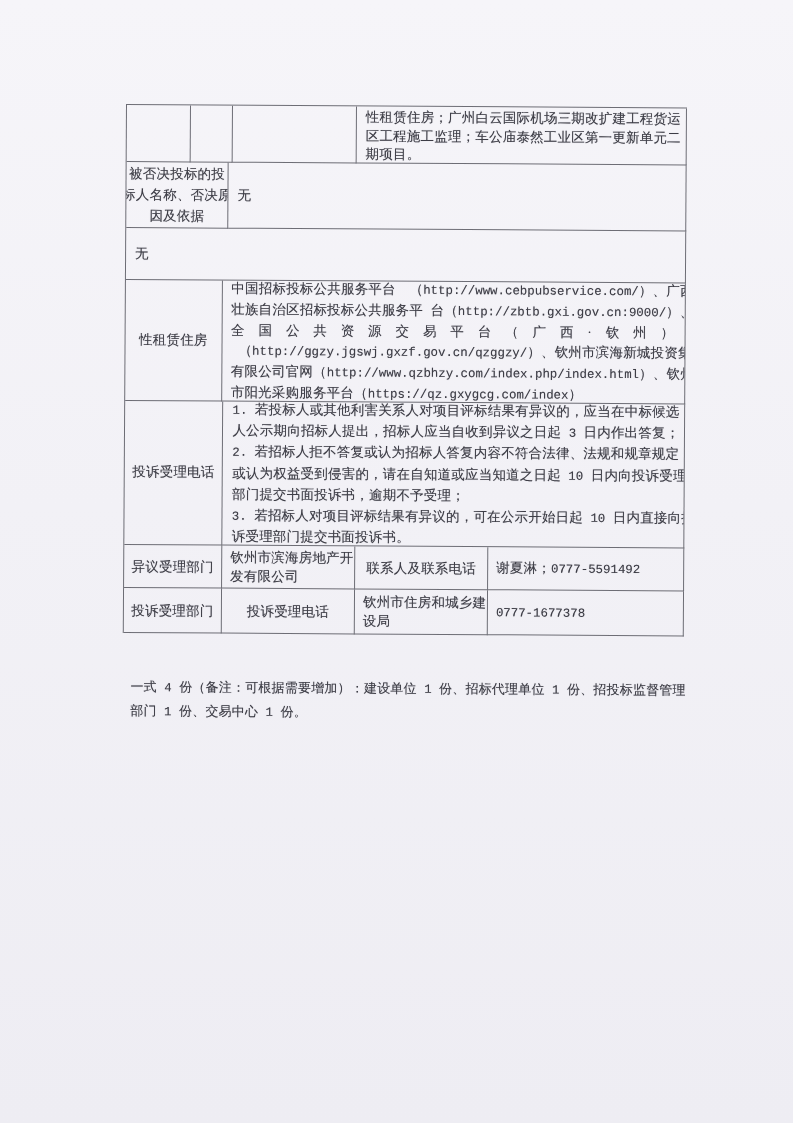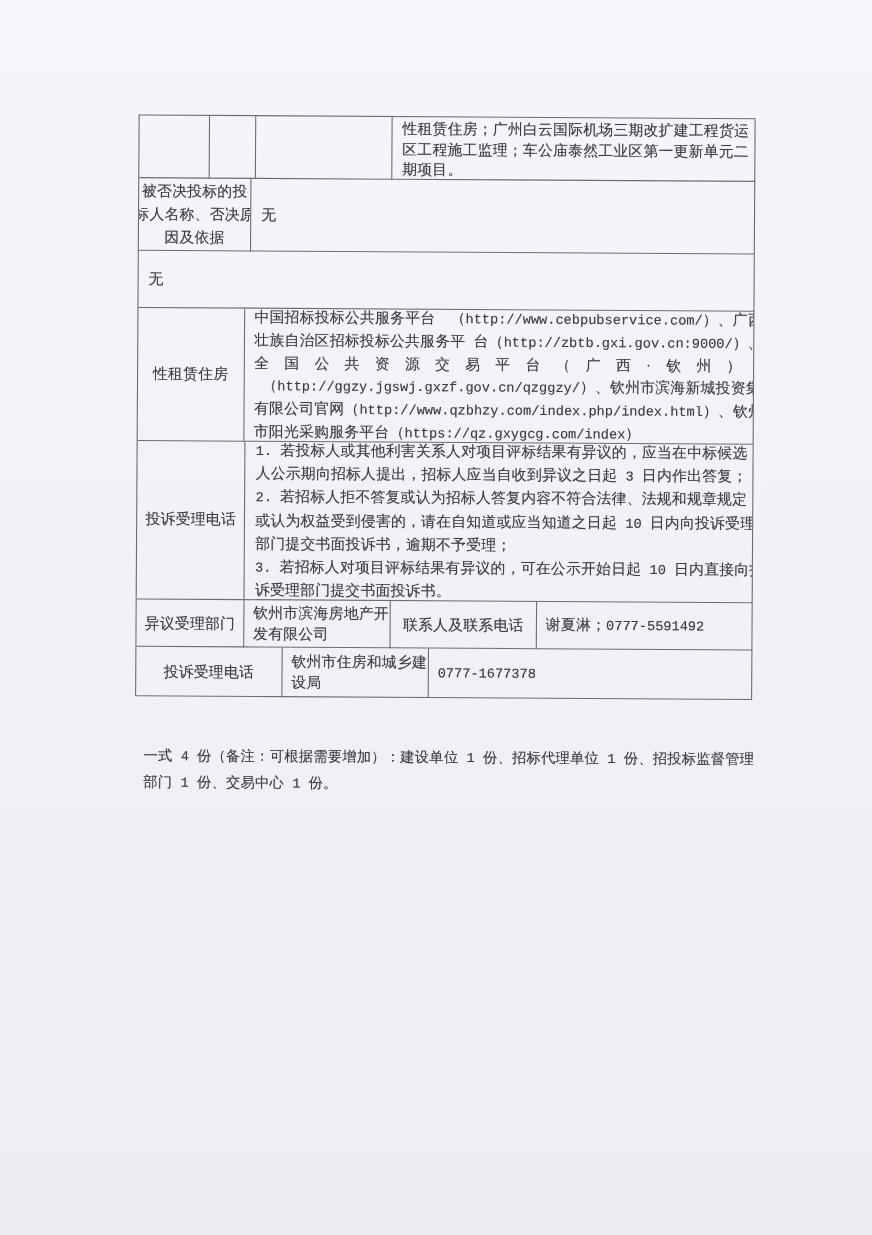--- a/index.html
+++ b/index.html
@@ -144,20 +144,23 @@
         </div>
         <div class="cell col133 label">
           <div class="t">联系人及联系电话</div>
         </div>
         <div class="cell grow val">
           <div class="t">谢夏淋；<span class="lat">0777-5591492</span></div>
         </div>
       </div>
 
       <div class="row r7">
+        <div class="cell lab95 label">
+          <div class="t">投诉受理部门</div>
+        </div>
         <div class="cell col133 label">
           <div class="t">投诉受理电话</div>
         </div>
         <div class="cell col133 org">
           <div class="t">钦州市住房和城乡建</div>
           <div class="t">设局</div>
         </div>
         <div class="cell grow val">
           <div class="t"><span class="lat">0777-1677378</span></div>
         </div>

